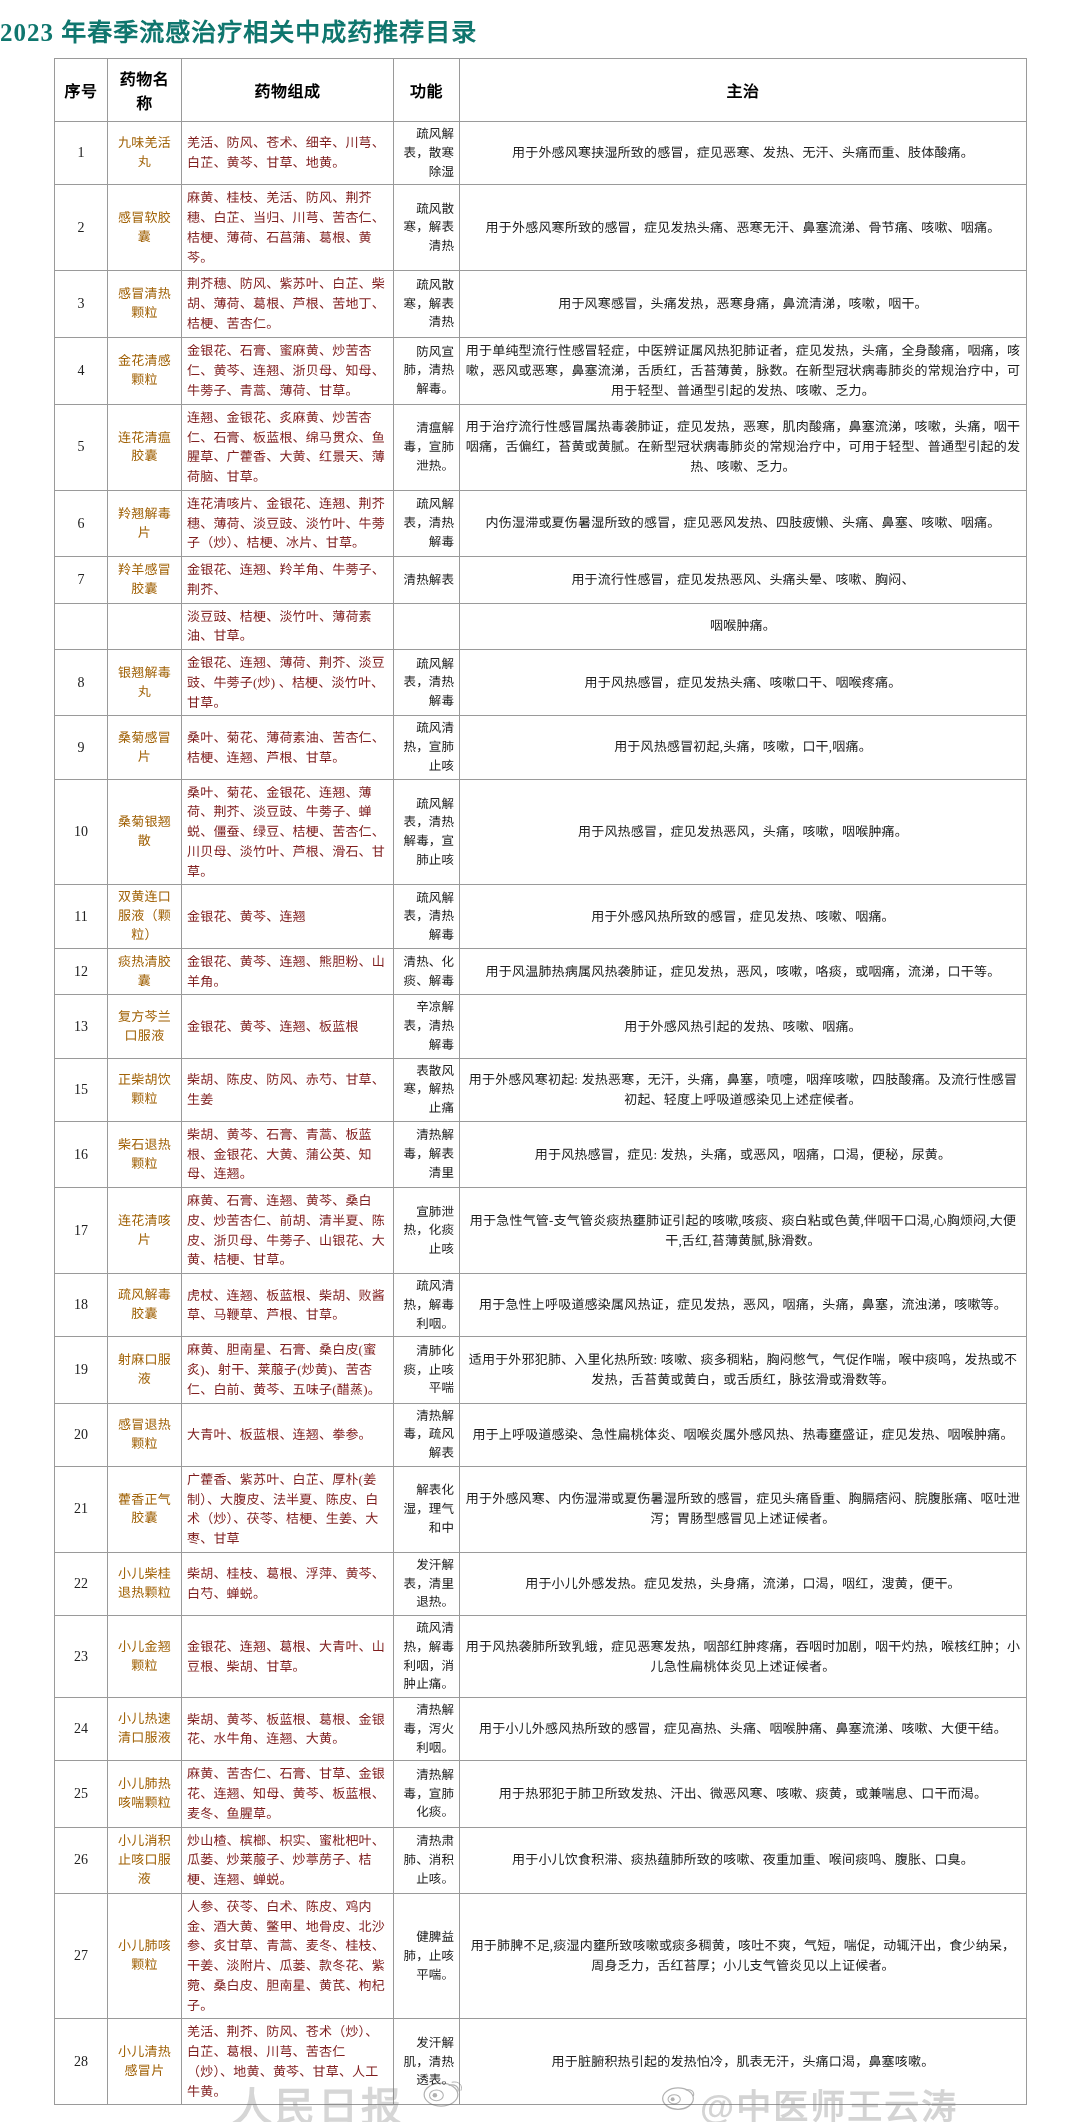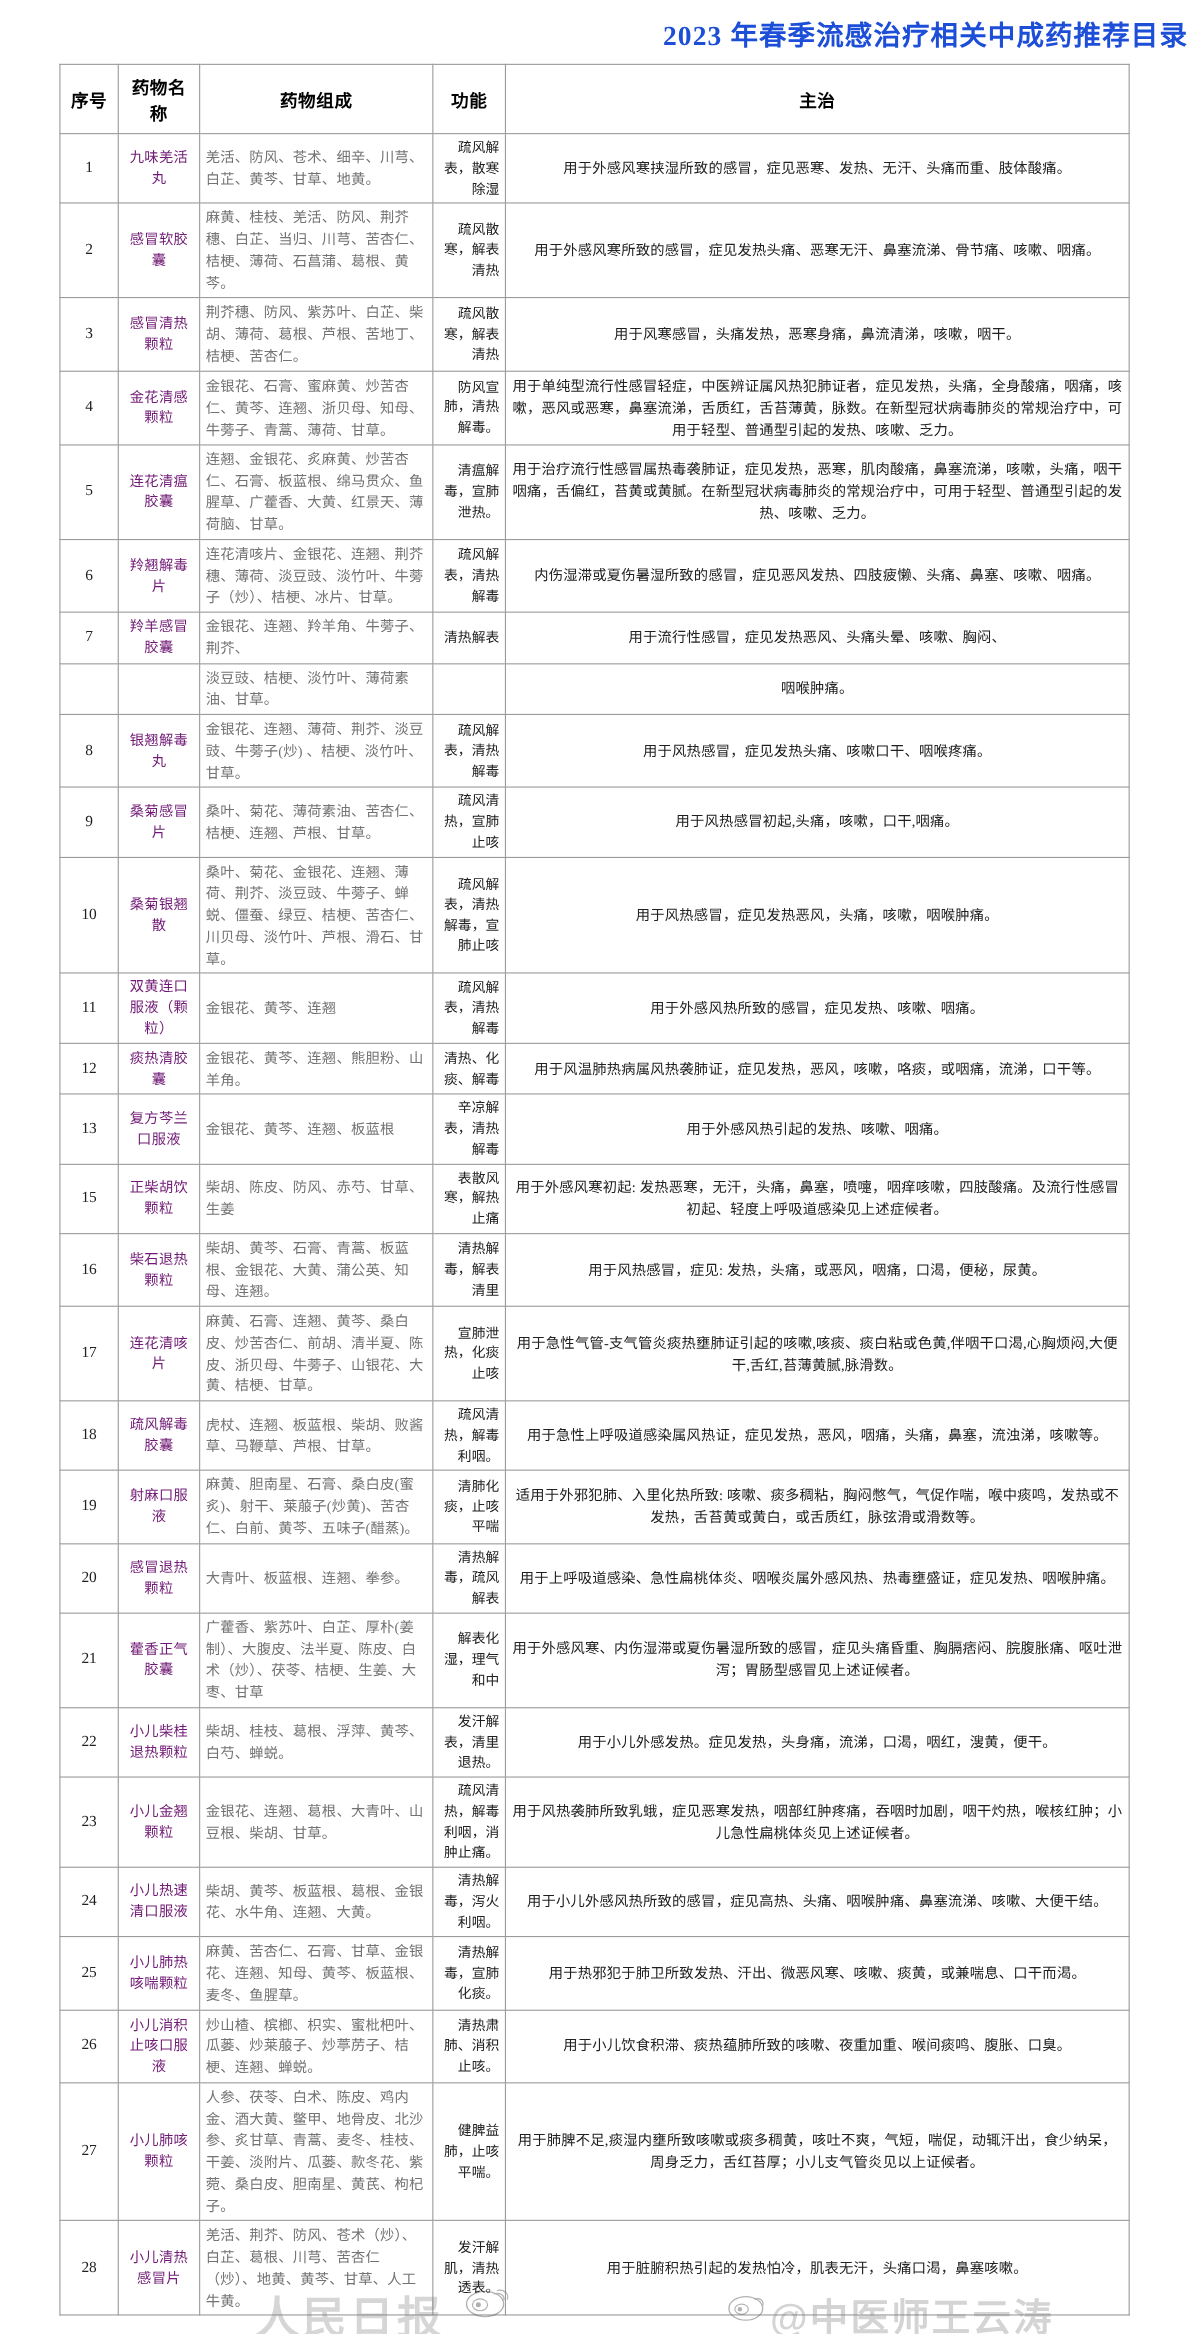--- a/index.html
+++ b/index.html
@@ -18,26 +18,26 @@
 
   .page {
     position: relative;
     width: 1080px;
     min-height: 2122px;
     padding: 0;
     box-sizing: border-box;
   }
 
   .doc-title {
-    text-align: right;
+    text-align: left;
     font-size: 25px;
     font-weight: bold;
     letter-spacing: 1px;
     padding: 12px 0 10px 0;
-    color: #1d4ed8;
+    color: #0f766e;
     font-family: "Liberation Serif", "DejaVu Serif", serif;
   }
 
   .table-wrap {
     margin: 0 auto;
     width: 972px;
   }
 
   table.main-table {
     width: 972px;
@@ -72,28 +72,28 @@
 
   td.idx {
     text-align: center;
     font-size: 14px;
     color: #202020;
   }
   td.name {
     text-align: center;
     font-size: 13px;
     line-height: 1.45;
-    color: #701a75;
+    color: #a16207;
     letter-spacing: 0.3px;
   }
   td.comp {
     text-align: left;
     font-size: 13px;
     line-height: 1.52;
-    color: #737373;
+    color: #7f1d1d;
     letter-spacing: 0.2px;
   }
   td.func {
     text-align: right;
     font-size: 12.5px;
     line-height: 1.5;
     color: #202020;
     letter-spacing: 0.1px;
   }
   td.ind {

